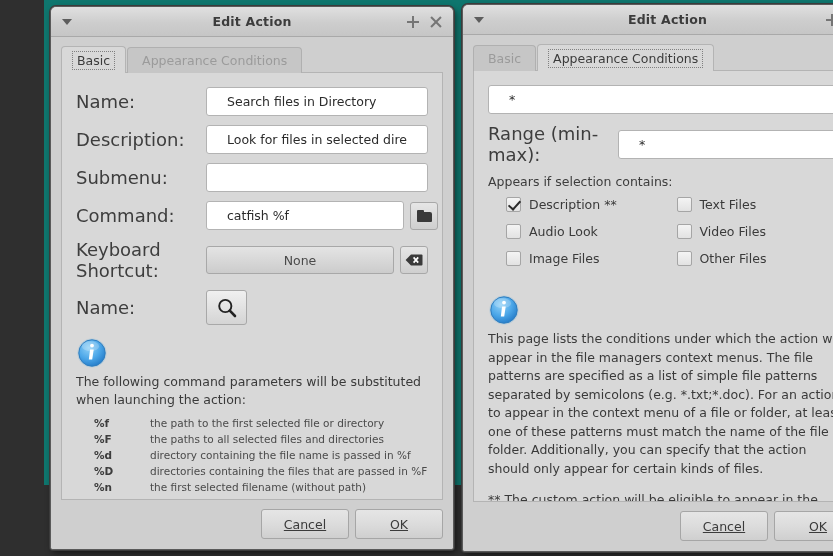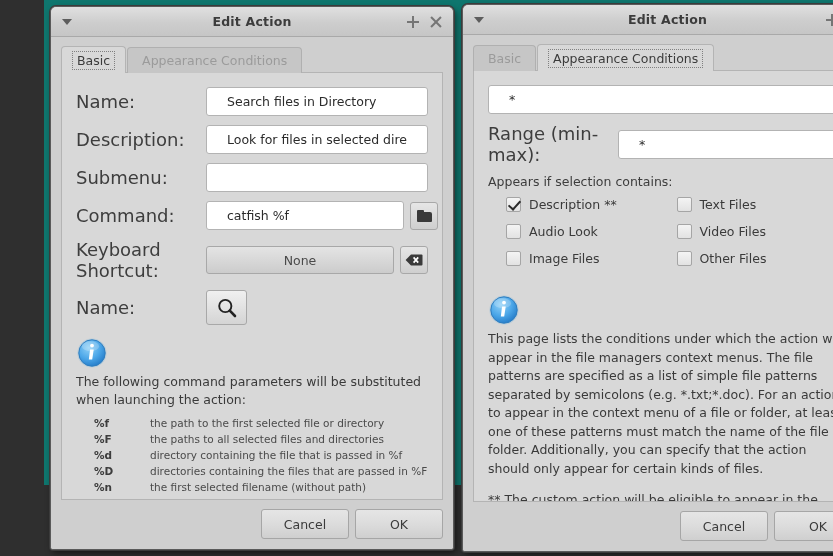--- a/index.html
+++ b/index.html
@@ -194,20 +194,21 @@
     display: flex; justify-content: flex-end; gap: 6px;
     background: #cfcfcf;
   }
   .dlg-btn {
     min-width: 88px; height: 30px; padding: 0 20px;
     background: linear-gradient(to bottom, #e5e5e5 0%, #dcdcdc 50%, #cfcfcf 100%);
     border: 1px solid #a6a6a6; border-radius: 3px;
     font-size: 12.5px; color: #3b3b3b;
     font-family: inherit;
     cursor: pointer;
+    text-decoration: underline;
   }
 </style>
 </head>
 <body>
 
 <div id="root">
 
   <div class="window" id="win-left">
 
     <div class="titlebar">
@@ -301,21 +302,21 @@
                 <tr>
                   <td class="pkey">%f</td>
                   <td>the path to the first selected file or directory</td>
                 </tr>
                 <tr>
                   <td class="pkey">%F</td>
                   <td>the paths to all selected files and directories</td>
                 </tr>
                 <tr>
                   <td class="pkey">%d</td>
-                  <td>directory containing the file that is passed in %f</td>
+                  <td>directory containing the file name is passed in %f</td>
                 </tr>
                 <tr>
                   <td class="pkey">%D</td>
                   <td>directories containing the files that are passed in %F</td>
                 </tr>
                 <tr>
                   <td class="pkey">%n</td>
                   <td>the first selected filename (without path)</td>
                 </tr>
                 <tr>

